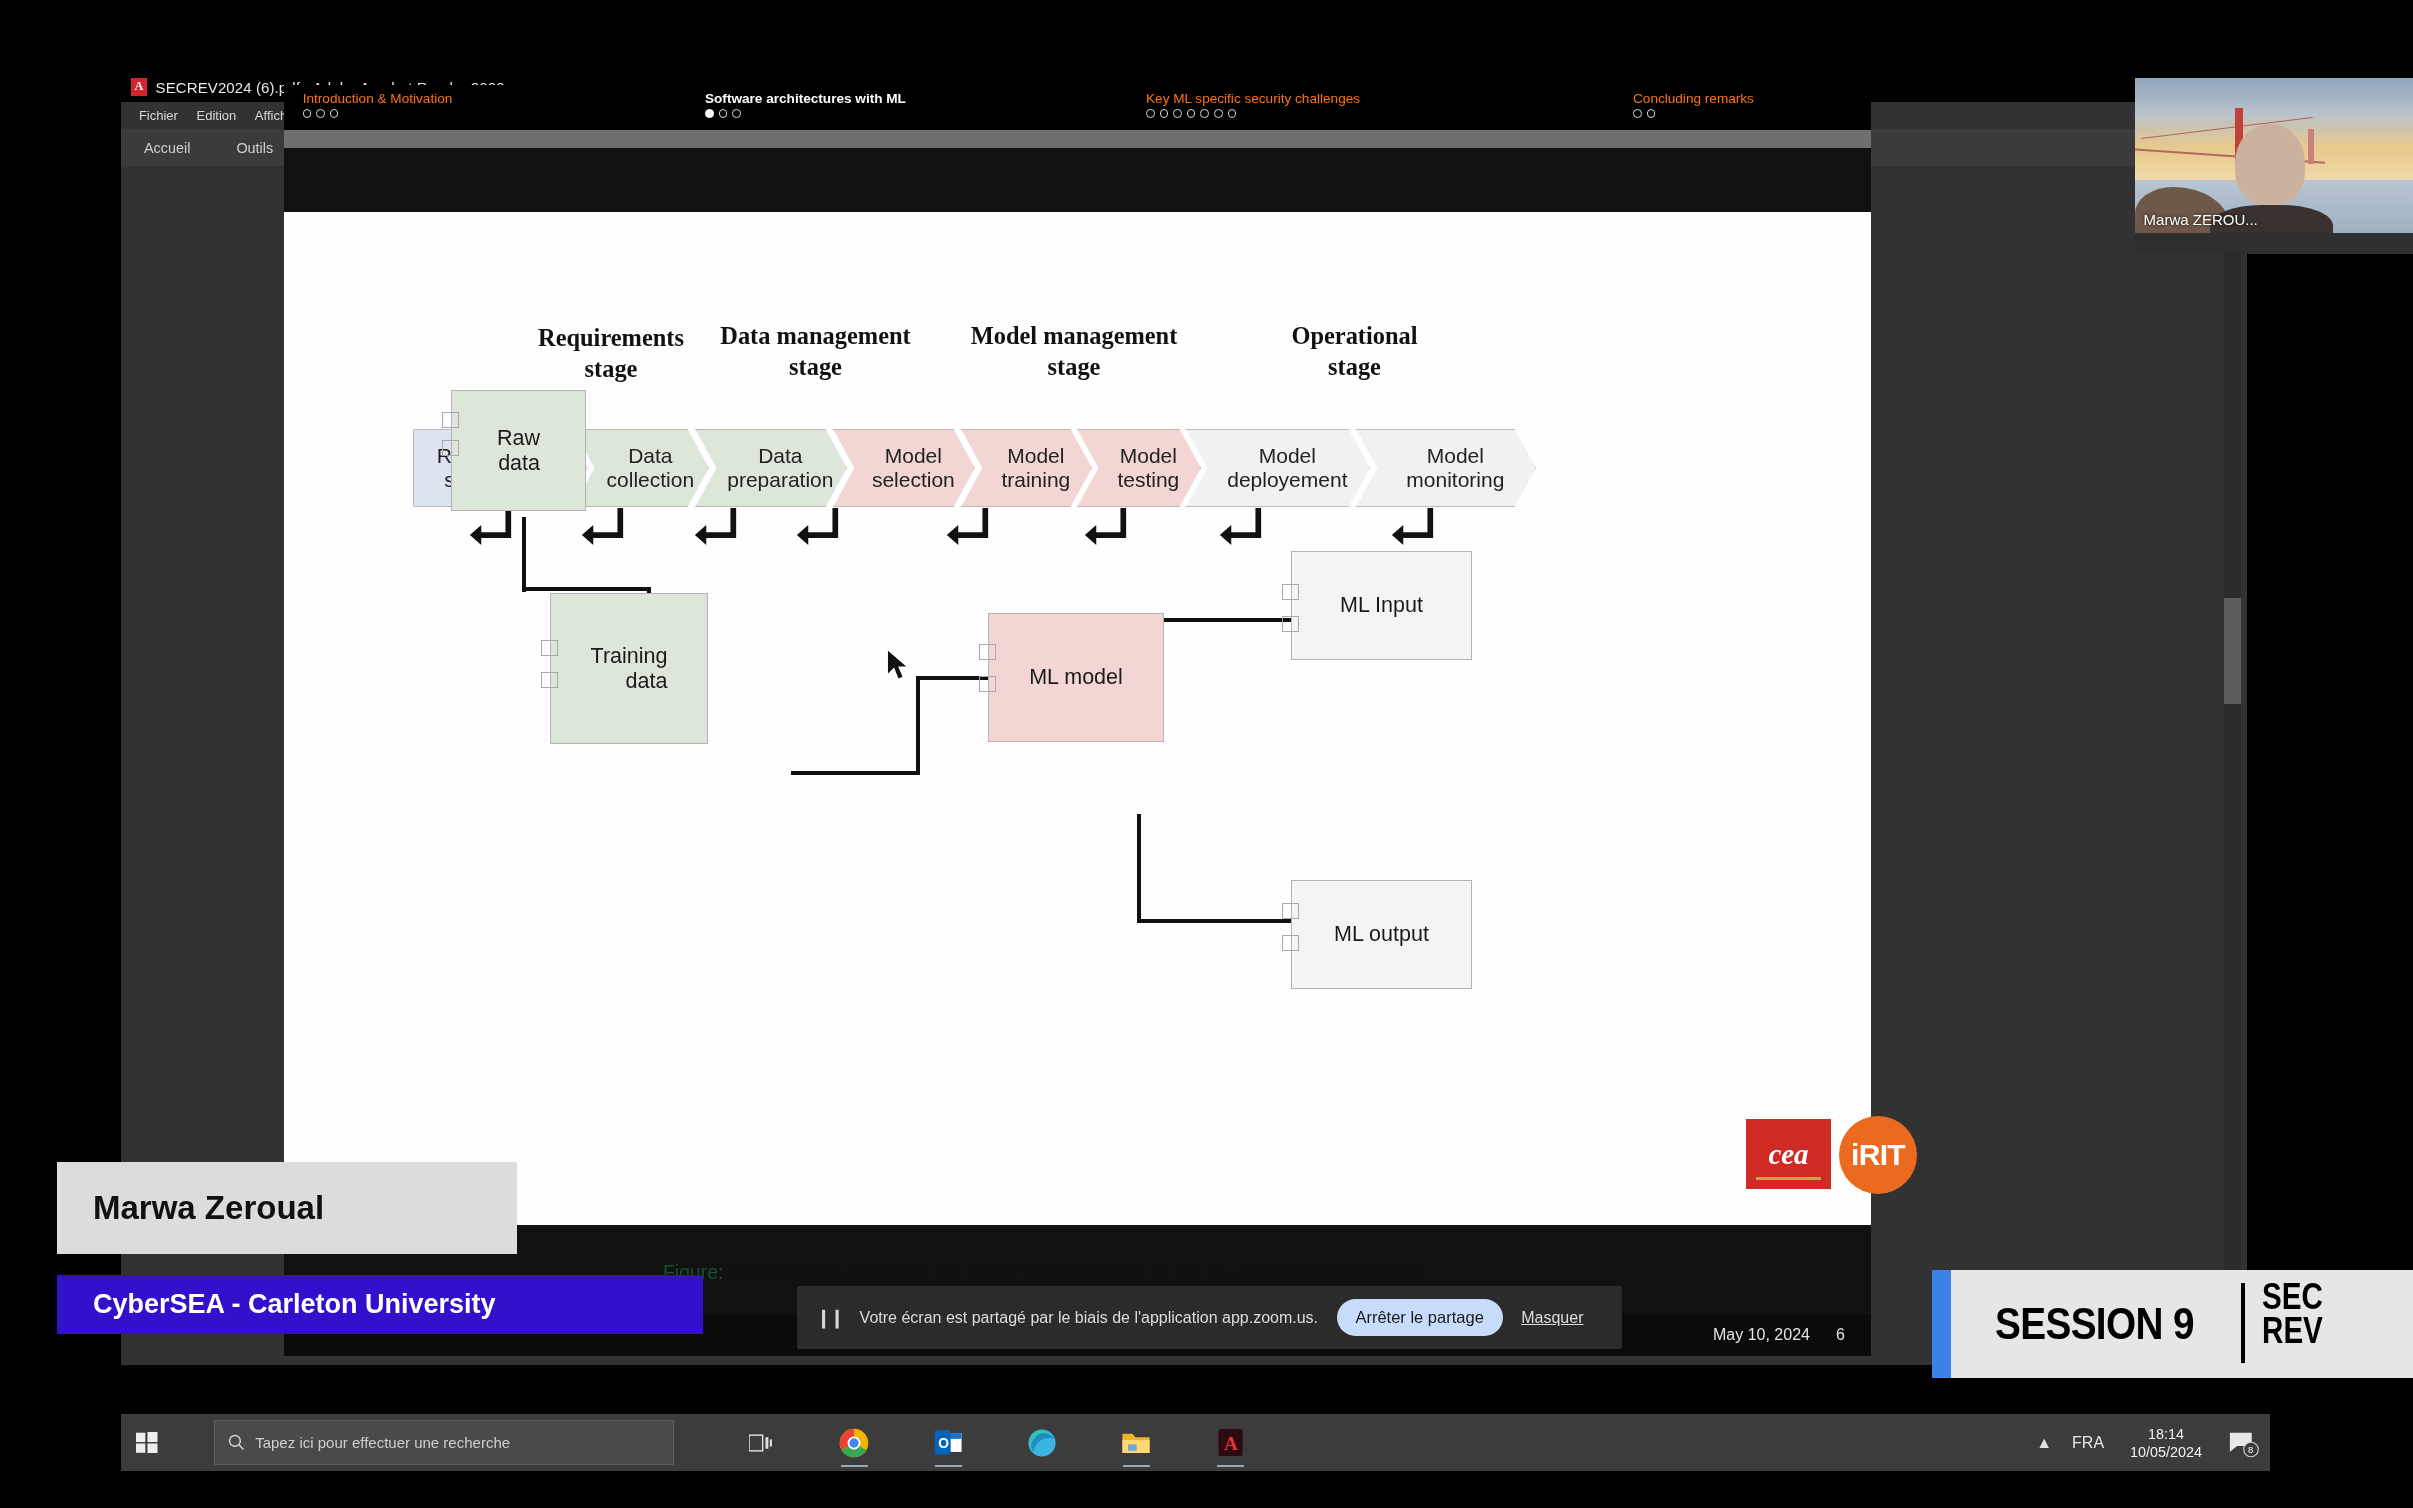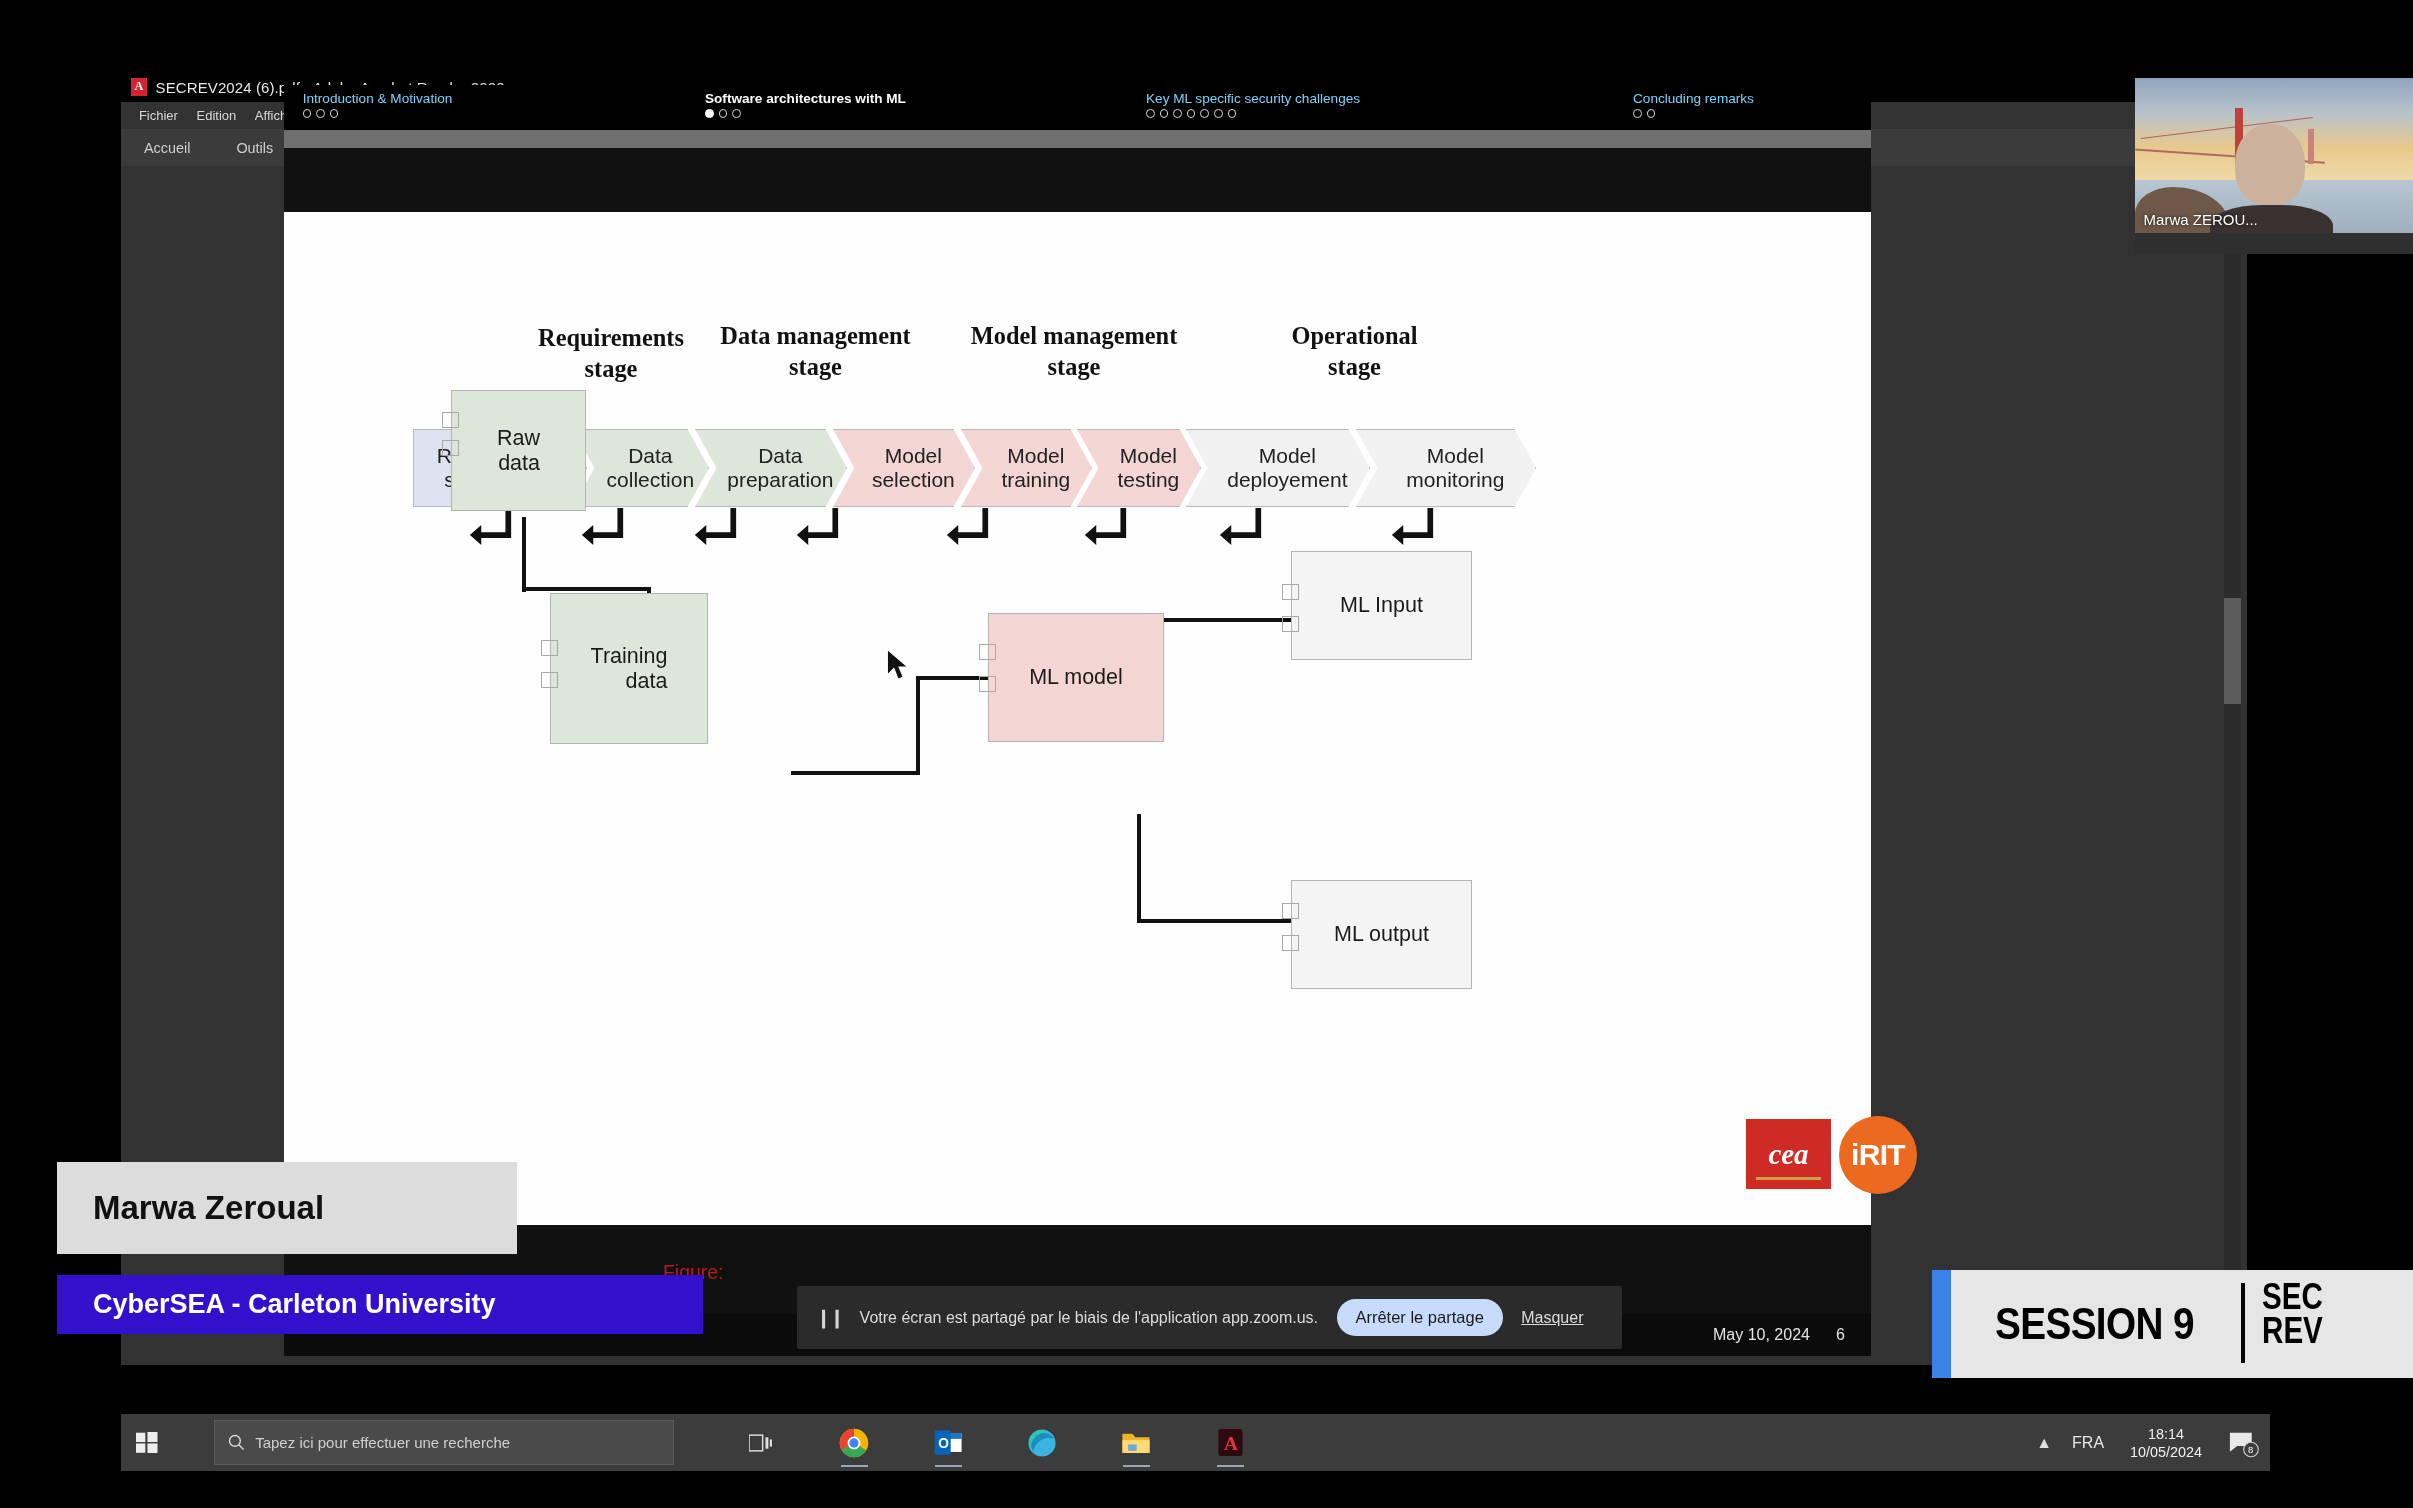--- a/index.html
+++ b/index.html
@@ -23,21 +23,21 @@
   #tabbar .tb{display:flex;align-items:center;color:#cfcfcf;font-size:14.4px;padding:0 23px;}
   #tabbar .tb.doc{background:#4a4a4a;}
   #tabbar .tb .x{margin-left:16px;font-size:14.4px;color:#cfcfcf;}
   #tabbar .filler{flex:1;background:#3b3b3b;border-left:0.7px solid #2c2c2c;}
 
   #viewer{position:absolute;left:0;top:95px;width:100%;bottom:0;background:#323232;}
 
   
   #slide{position:absolute;left:284px;top:85px;width:1587px;height:1271px;background:#111;}
   #slide-nav{position:absolute;left:0;top:0;width:100%;height:45px;background:#000;}
-  #slide-nav .sec{position:absolute;top:5.7px;color:#7dd3fc;font-size:13.6px;}
+  #slide-nav .sec{position:absolute;top:5.7px;color:#f97316;font-size:13.6px;}
   #slide-nav .sec.cur{color:#fff;font-weight:bold;}
   #slide-nav .dots{position:absolute;top:24.4px;display:flex;gap:5px;}
   #slide-nav .dot{width:8.6px;height:8.6px;border-radius:50%;border:1.1px solid #d8d8d8;box-sizing:border-box;}
   #slide-nav .dot.on{background:#fff;border-color:#fff;}
   #nav-gap{position:absolute;left:0;top:45px;width:100%;height:18px;background:#6f6f6f;}
 
   #slide-title{position:absolute;left:0;top:62px;width:100%;height:65px;background:#2d6b96;display:flex;align-items:center;}
   #slide-title span{color:#fff;font-size:34px;margin-left:33px;font-weight:400;}
 
   #slide-body{position:absolute;left:0;top:127px;width:100%;height:1013px;background:#fefefe;}
@@ -61,21 +61,21 @@
   .retarrow{position:absolute;width:45px;height:37px;}
 
   
   .cbox{position:absolute;border:1.1px solid #b4b4b4;box-sizing:border-box;
         display:flex;align-items:center;justify-content:center;text-align:right;
         font-size:21.5px;color:#1b1b1b;line-height:1.12;}
   .port{position:absolute;width:17px;height:16px;border:1.1px solid #a9a9a9;box-sizing:border-box;}
   .wire{position:absolute;background:#111;}
 
   #caption{position:absolute;left:379px;top:1049px;font-size:19.4px;color:#111;}
-  #caption .fw{color:#b91c1c;}
+  #caption .fw{color:#14532d;}
 
   
   #logo-cea{position:absolute;left:1462px;top:907px;width:85px;height:70px;background:#d02a24;
             display:flex;align-items:center;justify-content:center;}
   #logo-cea .w{color:#fff;font:italic 700 29px "Liberation Serif",serif;}
   #logo-cea .bar{position:absolute;left:10px;bottom:8.6px;width:65px;height:3.6px;background:#c8a14a;}
   #logo-irit{position:absolute;left:1555px;top:904px;width:78px;height:78px;border-radius:50%;
              background:#ec6a1f;display:flex;align-items:center;justify-content:center;}
   #logo-irit .w{color:#fff;font:700 30px "Liberation Sans",sans-serif;letter-spacing:-0.7px;}
 

